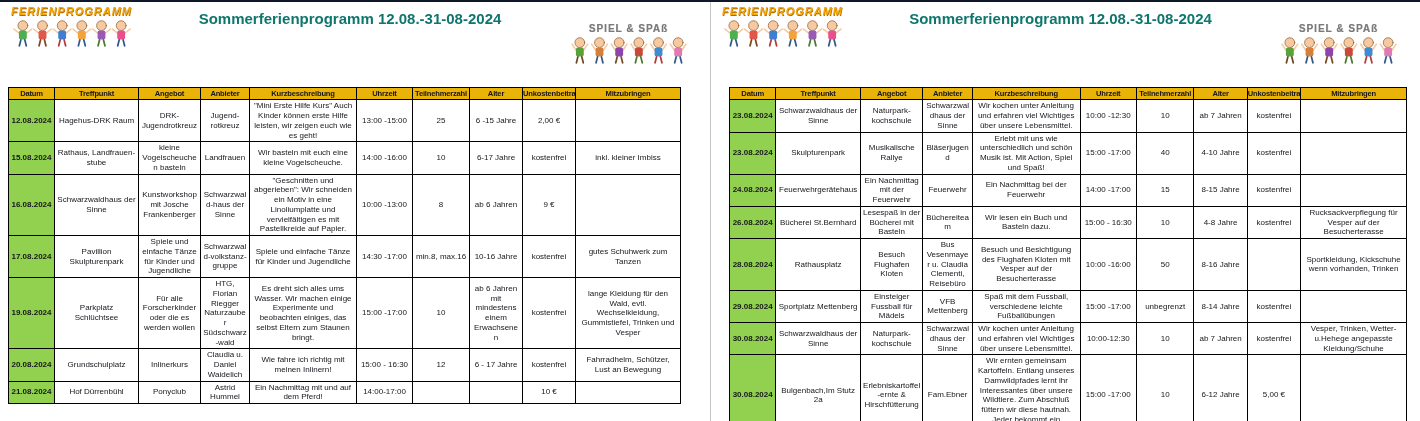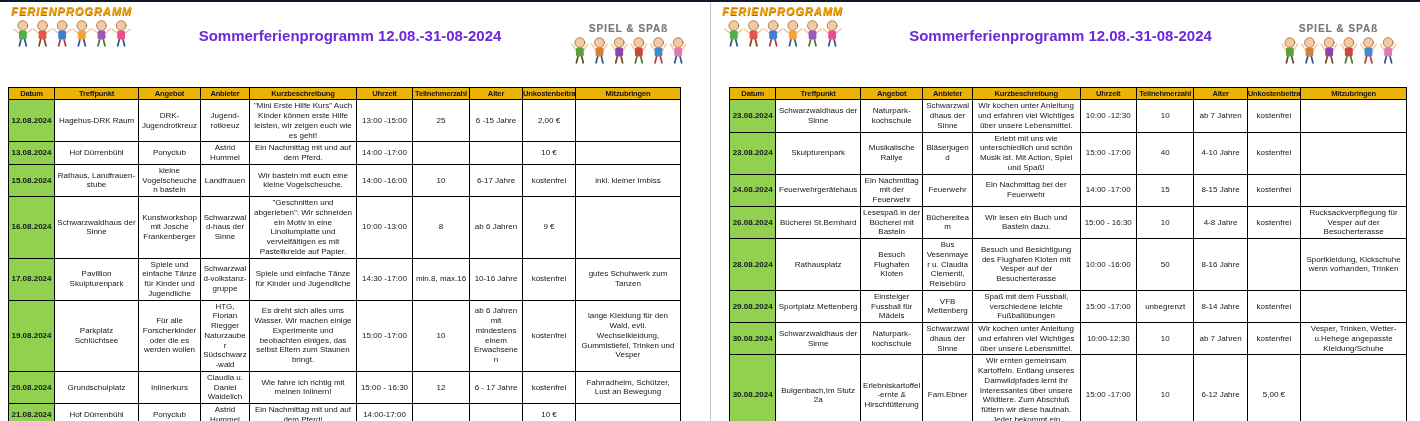--- a/index.html
+++ b/index.html
@@ -12,21 +12,21 @@
   .logo { width:135px; flex:0 0 auto; display:flex; flex-direction:column; align-items:center; }
   .logo-text-left {
     font-size:11px; font-weight:bold; font-style:italic; letter-spacing:1px;
     color:#f2a60a; text-shadow:0.5px 0.5px 0 #b46a00; white-space:nowrap;
   }
   .logo-text-right {
     font-size:10px; font-weight:bold; letter-spacing:1px; color:#7a7a7a;
     text-shadow:0.4px 0.4px 0 #bdbdbd; white-space:nowrap; margin-top:18px;
   }
   .kids { width:118px; height:32px; }
-  .title { flex:1; text-align:center; font-size:15px; font-weight:bold; color:#6d28d9; margin-top:22px; }
+  .title { flex:1; text-align:center; font-size:15px; font-weight:bold; color:#0f766e; margin-top:5px; }
 
   table.program-table { border-collapse:collapse; table-layout:fixed; margin:25px 0 0 8px; width:672px; }
   .page + .page table.program-table { margin-left:18px; width:678px; }
   table.program-table th, table.program-table td {
     border:1px solid #000; text-align:center; vertical-align:middle;
     font-size:8px; color:#17171d; padding:1px 2px; line-height:1.22;
     word-wrap:break-word; overflow:hidden;
   }
   table.program-table { border:1.5px solid #000; }
   table.program-table th {
@@ -192,32 +192,20 @@
     <td>DRK-Jugendrotkreuz</td>
     <td>Jugend-rotkreuz</td>
     <td>"Mini Erste Hilfe Kurs" Auch Kinder können erste Hilfe leisten, wir zeigen euch wie es geht!</td>
     <td>13:00 -15:00</td>
     <td>25</td>
     <td>6 -15 Jahre</td>
     <td>2,00 €</td>
     <td></td>
   </tr>
 
-  <tr>
-    <td class="date-cell">13.08.2024</td>
-    <td>Hof Dürrenbühl</td>
-    <td>Ponyclub</td>
-    <td>Astrid Hummel</td>
-    <td>Ein Nachmittag mit und auf dem Pferd.</td>
-    <td>14:00 -17:00</td>
-    <td></td>
-    <td></td>
-    <td>10 €</td>
-    <td></td>
-  </tr>
 
   <tr>
     <td class="date-cell">15.08.2024</td>
     <td>Rathaus, Landfrauen-stube</td>
     <td>kleine Vogelscheuchen basteln</td>
     <td>Landfrauen</td>
     <td>Wir basteln mit euch eine kleine Vogelscheuche.</td>
     <td>14:00 -16:00</td>
     <td>10</td>
     <td>6-17 Jahre</td>

